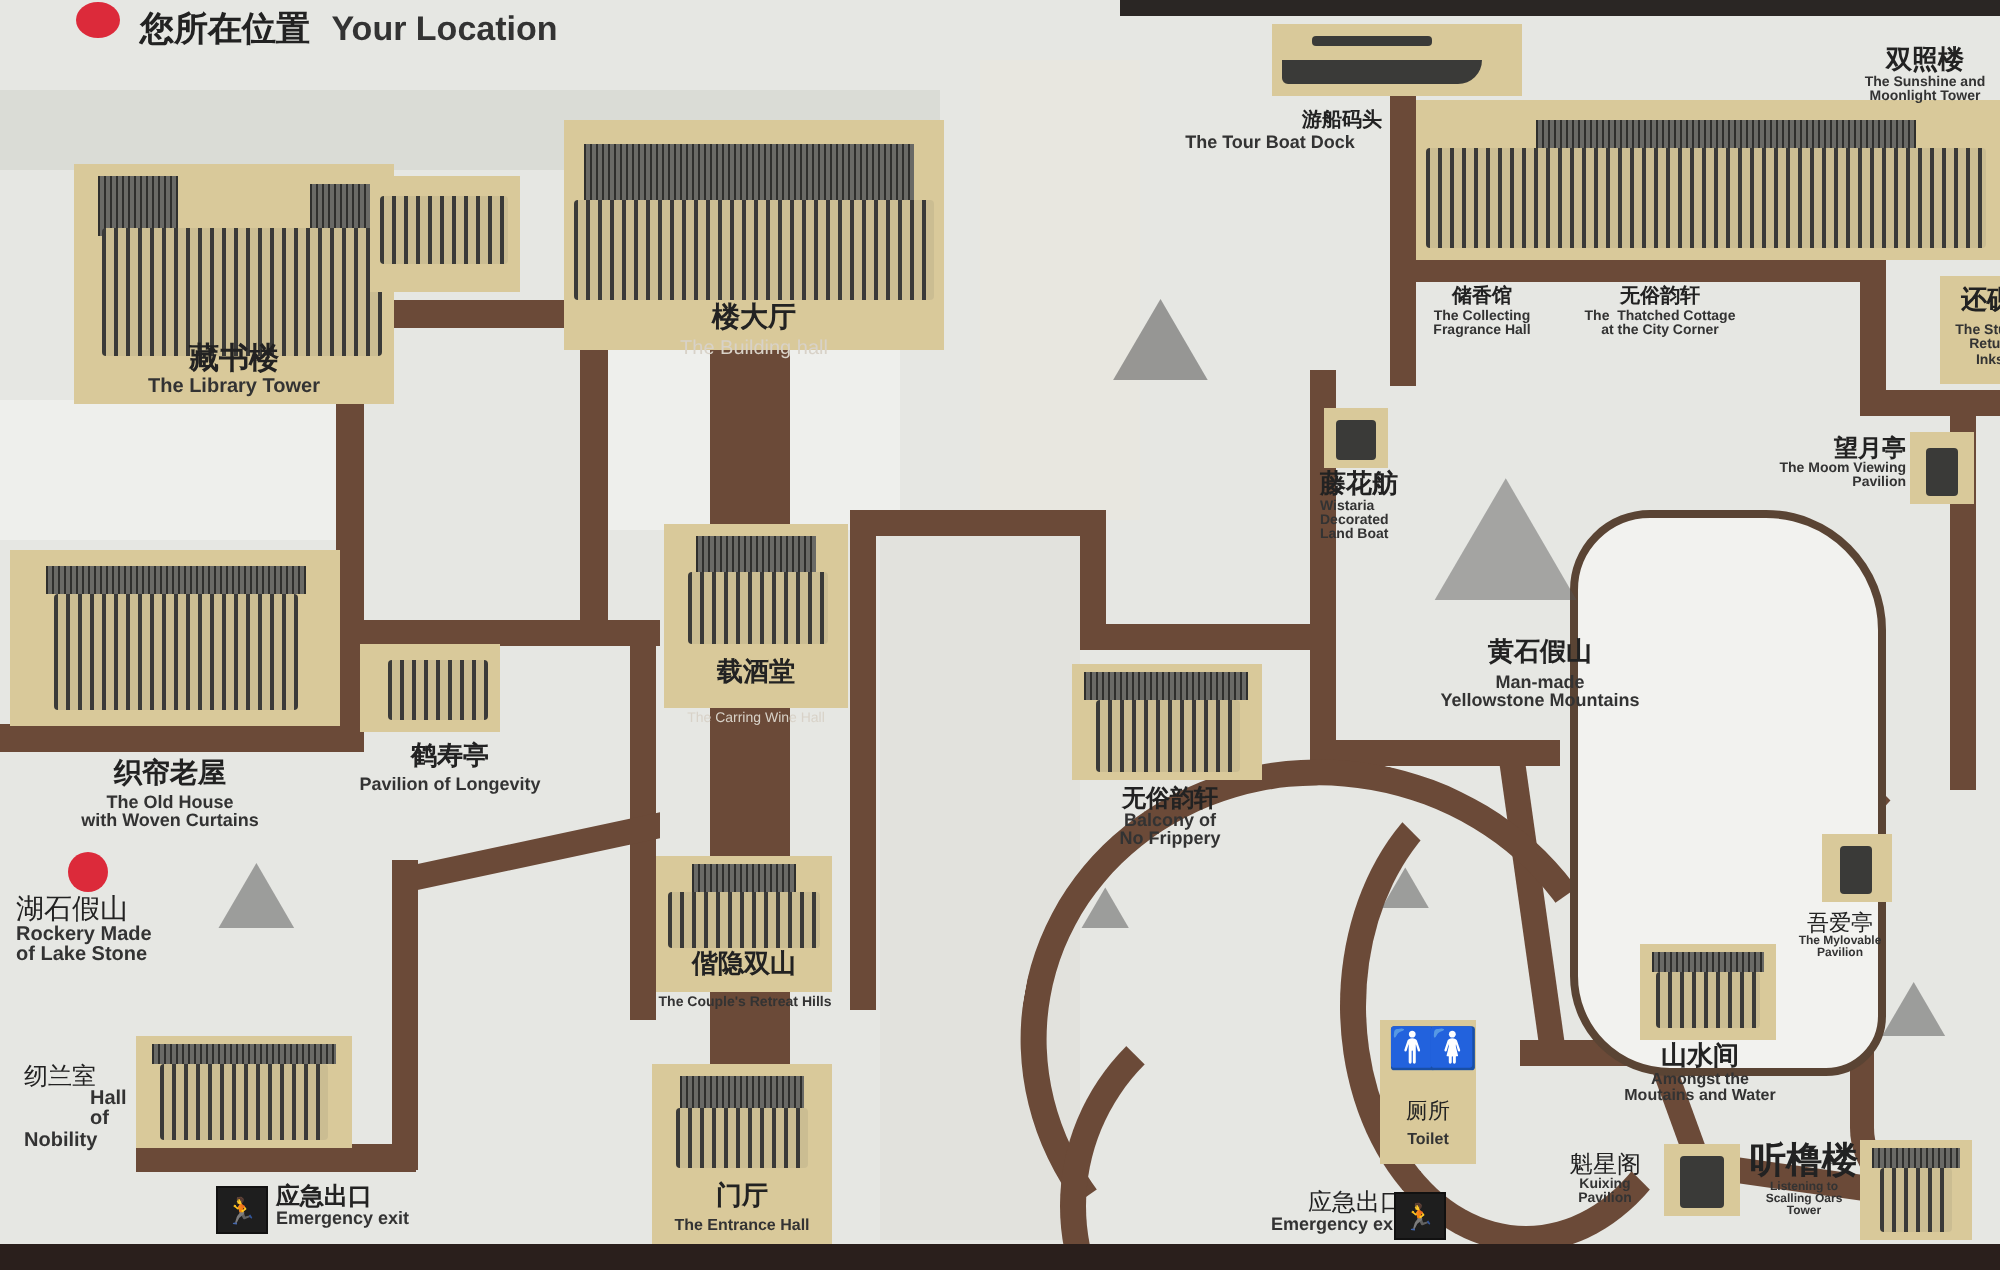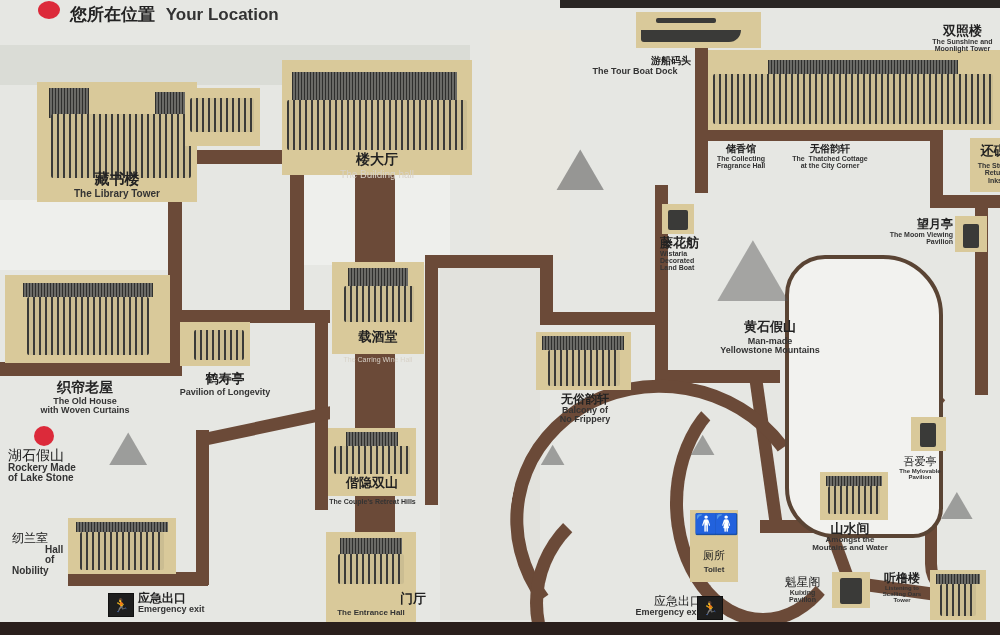--- a/index.html
+++ b/index.html
@@ -210,21 +210,21 @@
 
   <div class="exit-icon" style="left:108px;top:593px;width:24px;height:22px;">🏃</div>
   <div class="label" style="left:138px;top:592px;width:95px;text-align:left;">
     <div class="zh" style="font-size:12px;">应急出口</div>
     <div class="en" style="font-size:9px;">Emergency exit</div>
   </div>
 
   <div class="card" style="left:326px;top:532px;width:90px;height:90px;">
     <div class="roof" style="left:14px;top:6px;width:62px;height:18px;"></div>
     <div class="bldg light" style="left:12px;top:22px;width:66px;height:30px;"></div>
-    <div class="label zh" style="left:0;top:60px;width:90px;font-size:13px;padding-left:42px;">门厅</div>
+    <div class="label zh" style="left:0;top:60px;width:90px;font-size:13px;">门厅</div>
     <div class="label en" style="left:0;top:77px;width:90px;font-size:8px;">The Entrance Hall</div>
   </div>
 
   <div class="card" style="left:536px;top:332px;width:95px;height:58px;">
     <div class="roof" style="left:6px;top:4px;width:82px;height:14px;"></div>
     <div class="bldg light" style="left:12px;top:18px;width:72px;height:36px;"></div>
   </div>
   <div class="label" style="left:540px;top:393px;width:90px;">
     <div class="zh" style="font-size:12px;">无俗韵轩</div>
     <div class="en" style="font-size:9px;">Balcony of</div>
@@ -269,21 +269,21 @@
   <div class="label" style="left:775px;top:576px;width:55px;">
     <div class="zh" style="font-size:12px;font-weight:normal;">魁星阁</div>
     <div class="en" style="font-size:7px;">Kuixing</div>
     <div class="en" style="font-size:7px;">Pavilion</div>
   </div>
   <div class="card" style="left:832px;top:572px;width:38px;height:36px;">
     <div class="bldg" style="left:8px;top:6px;width:22px;height:26px;"></div>
   </div>
 
   <div class="label" style="left:872px;top:572px;width:60px;">
-    <div class="zh" style="font-size:12px;">听橹楼</div>
+    <div class="zh" style="font-size:18px;">听橹楼</div>
     <div class="en" style="font-size:6px;">Listening to</div>
     <div class="en" style="font-size:6px;">Scalling Oars</div>
     <div class="en" style="font-size:6px;">Tower</div>
   </div>
   <div class="card" style="left:930px;top:570px;width:56px;height:50px;">
     <div class="roof" style="left:6px;top:4px;width:44px;height:10px;"></div>
     <div class="bldg light" style="left:10px;top:14px;width:36px;height:32px;"></div>
   </div>
 
   <div class="bottom-bar"></div>

